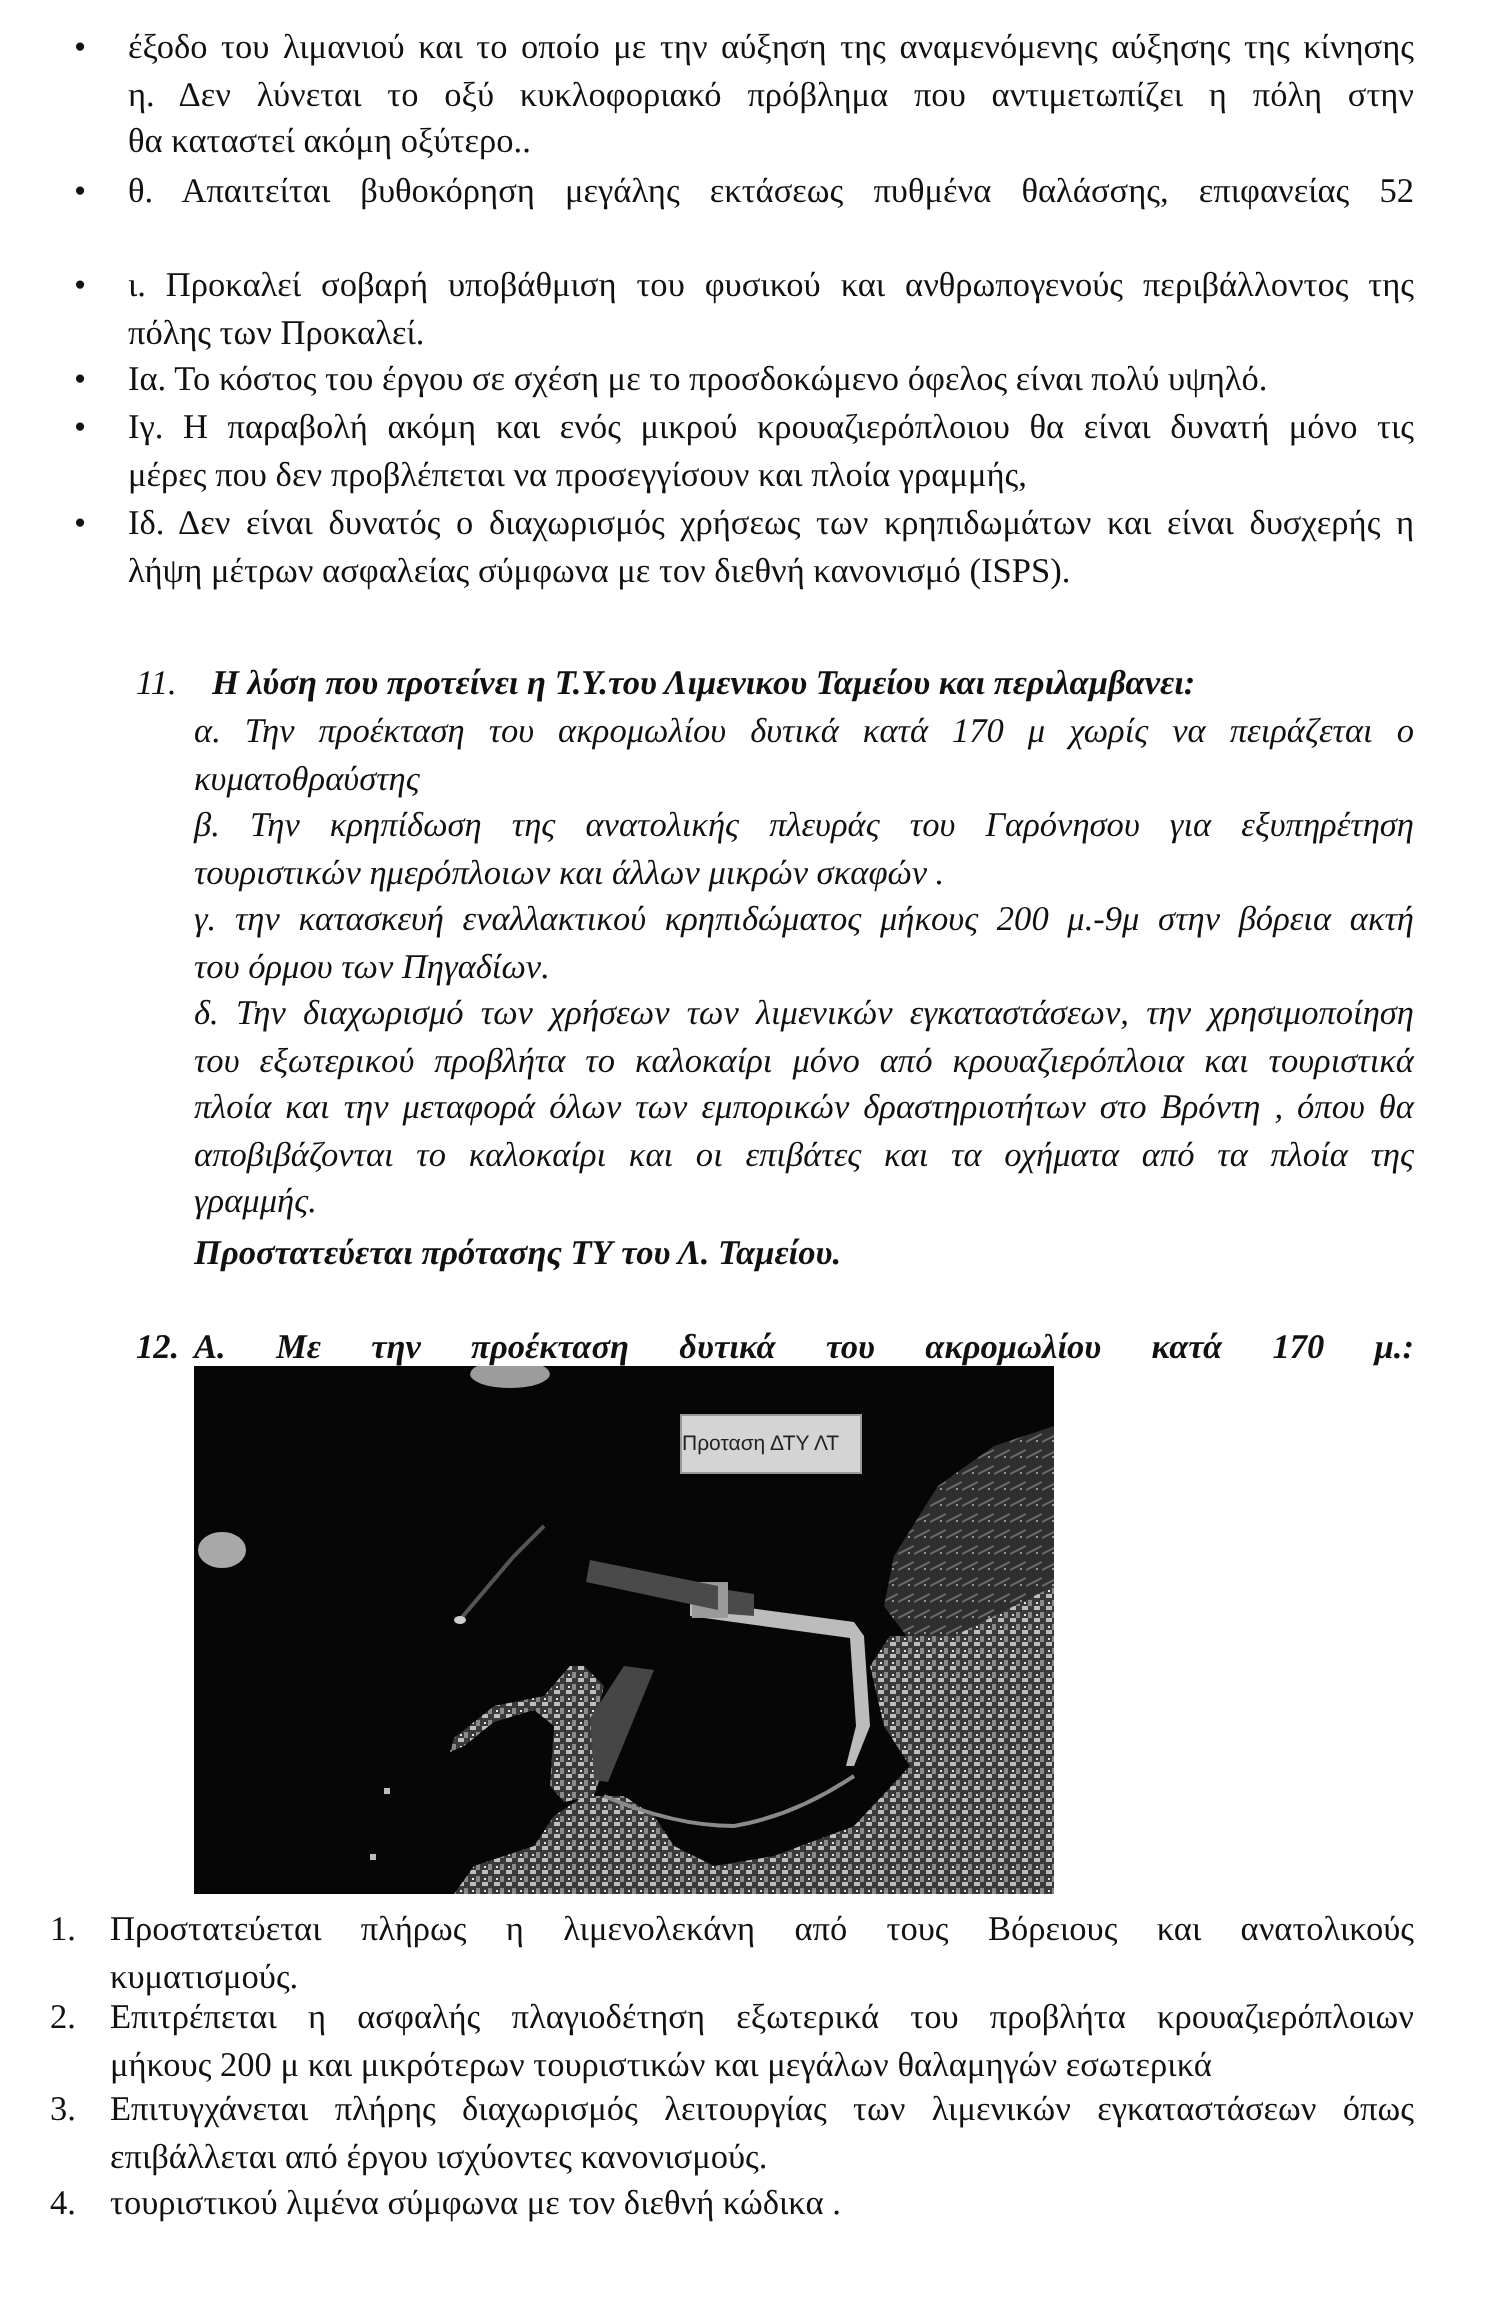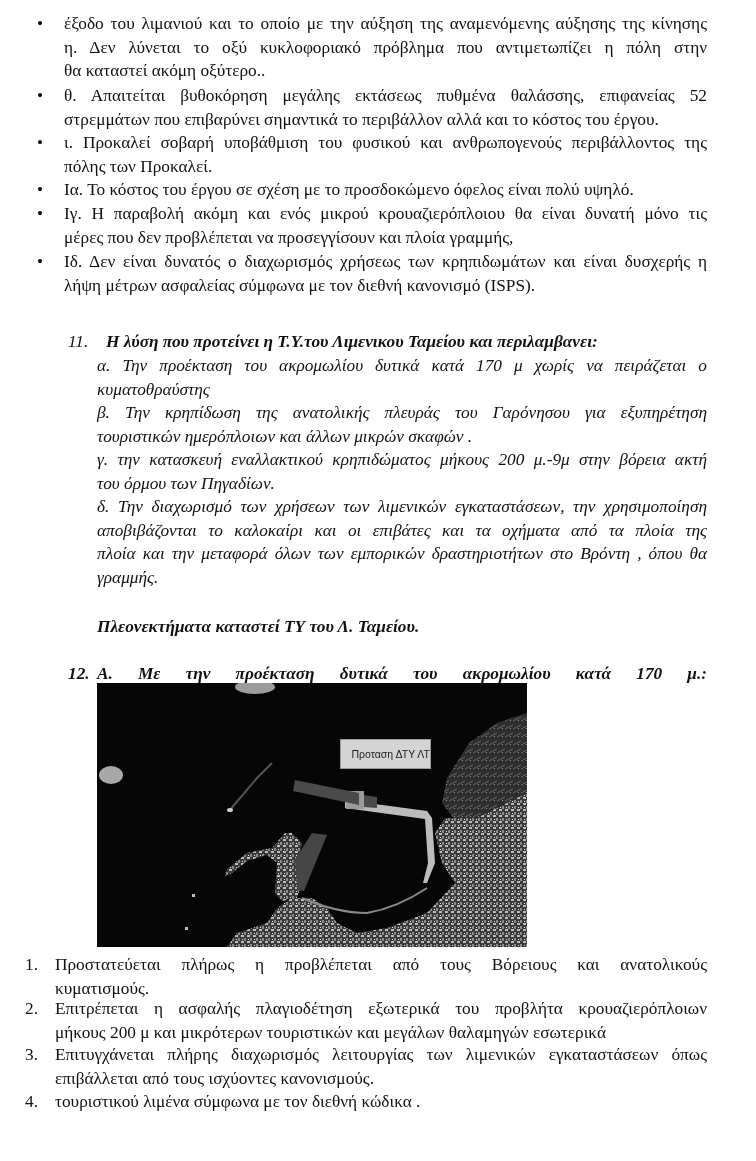--- a/index.html
+++ b/index.html
@@ -27,21 +27,21 @@
   
   .photo {
     position: absolute; left: 97px; top: 683px; width: 430px; height: 264px;
     background: #050505; overflow: hidden;
   }
   .photo svg { display: block; }
   .photo-label {
     position: absolute; left: 243px; top: 24px; width: 91px; height: 30px;
     background: #d4d4d4; border: 1px solid #9a9a9a; box-sizing: border-box;
     font-family: "Liberation Sans", "DejaVu Sans", sans-serif;
-    font-size: 10.5px; line-height: 28px; text-align: right; color: #222; margin-top: 32px;
+    font-size: 10.5px; line-height: 28px; text-align: left; color: #222;
   }
 
   
   .num-item { position: absolute; left: 55px; width: 652px; }
   .num-item .n { position: absolute; left: -30px; top: 0; }
 </style>
 </head>
 <body>
 
 <div>
@@ -49,21 +49,20 @@
   <div class="bullet-item" style="top:12px">
     <span class="dot">•</span>
     <div class="just-full">έξοδο του λιμανιού και το οποίο με την αύξηση της αναμενόμενης αύξησης της κίνησης</div>
     <div class="just-full">η.   Δεν λύνεται  το οξύ  κυκλοφοριακό  πρόβλημα  που αντιμετωπίζει η πόλη στην</div>
     <div>θα καταστεί ακόμη οξύτερο..</div>
   </div>
 
   <div class="bullet-item" style="top:84px">
     <span class="dot">•</span>
     <div class="just-full">θ. Απαιτείται βυθοκόρηση μεγάλης εκτάσεως πυθμένα θαλάσσης, επιφανείας 52</div>
-    <div>στρεμμάτων  που επιβαρύνει σημαντικά το περιβάλλον αλλά και το κόστος του έργου.</div>
   </div>
 
   <div class="bullet-item" style="top:131px">
     <span class="dot">•</span>
     <div class="just-full">ι. Προκαλεί  σοβαρή υποβάθμιση του φυσικού  και ανθρωπογενούς περιβάλλοντος της</div>
     <div>πόλης των Προκαλεί.</div>
   </div>
 
   <div class="bullet-item" style="top:178px">
     <span class="dot">•</span>
@@ -94,26 +93,27 @@
   <div class="blk ital" style="left:97px; top:401px; width:610px">
     <div class="just-full">β. Την κρηπίδωση της ανατολικής πλευράς  του Γαρόνησου      για  εξυπηρέτηση</div>
     <div>τουριστικών ημερόπλοιων  και άλλων μικρών σκαφών .</div>
   </div>
   <div class="blk ital" style="left:97px; top:448px; width:610px">
     <div class="just-full"> γ. την κατασκευή εναλλακτικού κρηπιδώματος μήκους  200 μ.-9μ στην βόρεια ακτή</div>
     <div>του όρμου των Πηγαδίων.</div>
   </div>
   <div class="blk ital" style="left:97px; top:495px; width:610px">
     <div class="just-full">δ. Την  διαχωρισμό των χρήσεων των λιμενικών εγκαταστάσεων, την χρησιμοποίηση</div>
+    <div class="just-full">του εξωτερικού προβλήτα  το καλοκαίρι μόνο από κρουαζιερόπλοια και τουριστικά</div>
+    <div class="just-full">πλοία και την μεταφορά όλων των εμπορικών δραστηριοτήτων στο Βρόντη , όπου θα</div>
     <div class="just-full">αποβιβάζονται το καλοκαίρι και οι επιβάτες και τα οχήματα από τα πλοία της</div>
-    <div class="just-full">πλοία και την μεταφορά όλων των εμπορικών δραστηριοτήτων στο Βρόντη , όπου θα</div>
     <div>γραμμής.</div>
   </div>
 
-  <div class="blk bold" style="left:97px; top:615px; width:610px">Πλεονεκτήματα καταστεί ΤΥ του Λ. Ταμείου.</div>
+  <div class="blk bold" style="left:97px; top:615px; width:610px">Προστατεύεται πρότασης ΤΥ του Λ. Ταμείου.</div>
 </div>
 
 <div>
   <span class="sec-num blk bold" style="left:68px; top:662px">12.</span>
   <div class="blk bold just-full" style="left:97px; top:662px; width:610px">Α.   Με   την   προέκταση   δυτικά   του   ακρομωλίου   κατά   170   μ.:</div>
 
   <div class="photo">
     <svg width="430" height="264" viewBox="0 0 430 264">
       <defs>
         <pattern id="city" width="6" height="6" patternUnits="userSpaceOnUse">
@@ -157,30 +157,30 @@
 
       <path d="M205 215 Q240 230 270 230 Q300 225 330 205" stroke="#8a8a8a" stroke-width="2" fill="none"></path>
     </svg>
     <div class="photo-label">Προταση ΔΤΥ ΛΤ</div>
   </div>
 </div>
 
 <div>
   <div class="num-item" style="top:953px">
     <span class="n">1.</span>
-    <div class="just-full"> Προστατεύεται πλήρως η προβλέπεται από τους Βόρειους και ανατολικούς</div>
+    <div class="just-full"> Προστατεύεται πλήρως η λιμενολεκάνη από τους Βόρειους και ανατολικούς</div>
     <div>κυματισμούς.</div>
   </div>
   <div class="num-item" style="top:997px">
     <span class="n">2.</span>
     <div class="just-full">Επιτρέπεται η ασφαλής πλαγιοδέτηση εξωτερικά του προβλήτα  κρουαζιερόπλοιων</div>
     <div>μήκους 200 μ  και μικρότερων τουριστικών  και μεγάλων θαλαμηγών εσωτερικά</div>
   </div>
   <div class="num-item" style="top:1043px">
     <span class="n">3.</span>
     <div class="just-full">Επιτυγχάνεται πλήρης   διαχωρισμός λειτουργίας των λιμενικών εγκαταστάσεων όπως</div>
-    <div>επιβάλλεται από τους ισχύοντες κανονισμούς.</div>
+    <div>επιβάλλεται από έργου ισχύοντες κανονισμούς.</div>
   </div>
   <div class="num-item" style="top:1090px">
     <span class="n">4.</span>
     <div>τουριστικού λιμένα σύμφωνα με τον διεθνή κώδικα .</div>
   </div>
 </div>
 
 </body></html>

